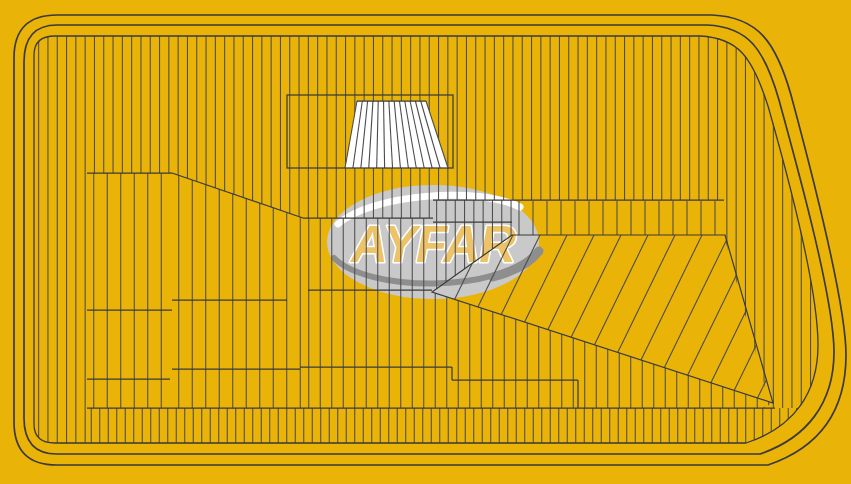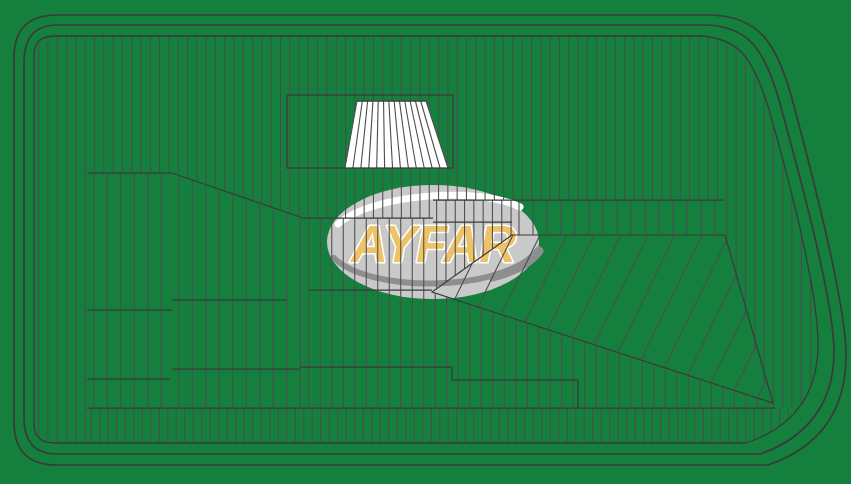--- a/index.html
+++ b/index.html
@@ -1,16 +1,16 @@
 <!DOCTYPE html>
 <html style="--line: #4C4C4C; --border: #3A3A3A;"><head>
 <meta charset="utf-8">
 <style>
   html,body{margin:0;padding:0;background:#ffffff;}
-  .stage{width:851px;height:484px;position:relative;background:#15803d;overflow:hidden;
+  .stage{width:851px;height:484px;position:relative;background:#eab308;overflow:hidden;
          font-family:"Liberation Sans",sans-serif;}
   svg{display:block;}
   .b-outer,.b-inner{fill:none;stroke:var(--border,#3a3a3a);stroke-width:1.7;}
   .b-hatch{fill:none;stroke:var(--border,#3a3a3a);stroke-width:1.3;}
   #hatch-root line{stroke:var(--line,#4c4c4c);}
   #hatch-root .seg{stroke:var(--border,#3f3f3f);}
   .fan-outline{fill:none;stroke:var(--border,#3f3f3f);stroke-width:1.2;}
   .flute-box{fill:none;stroke:var(--border,#3f3f3f);stroke-width:1.25;}
   .logo-text{font-weight:bold;font-style:italic;font-size:51px;letter-spacing:-1px;
              paint-order:stroke;stroke-linejoin:round;stroke-width:3px;

